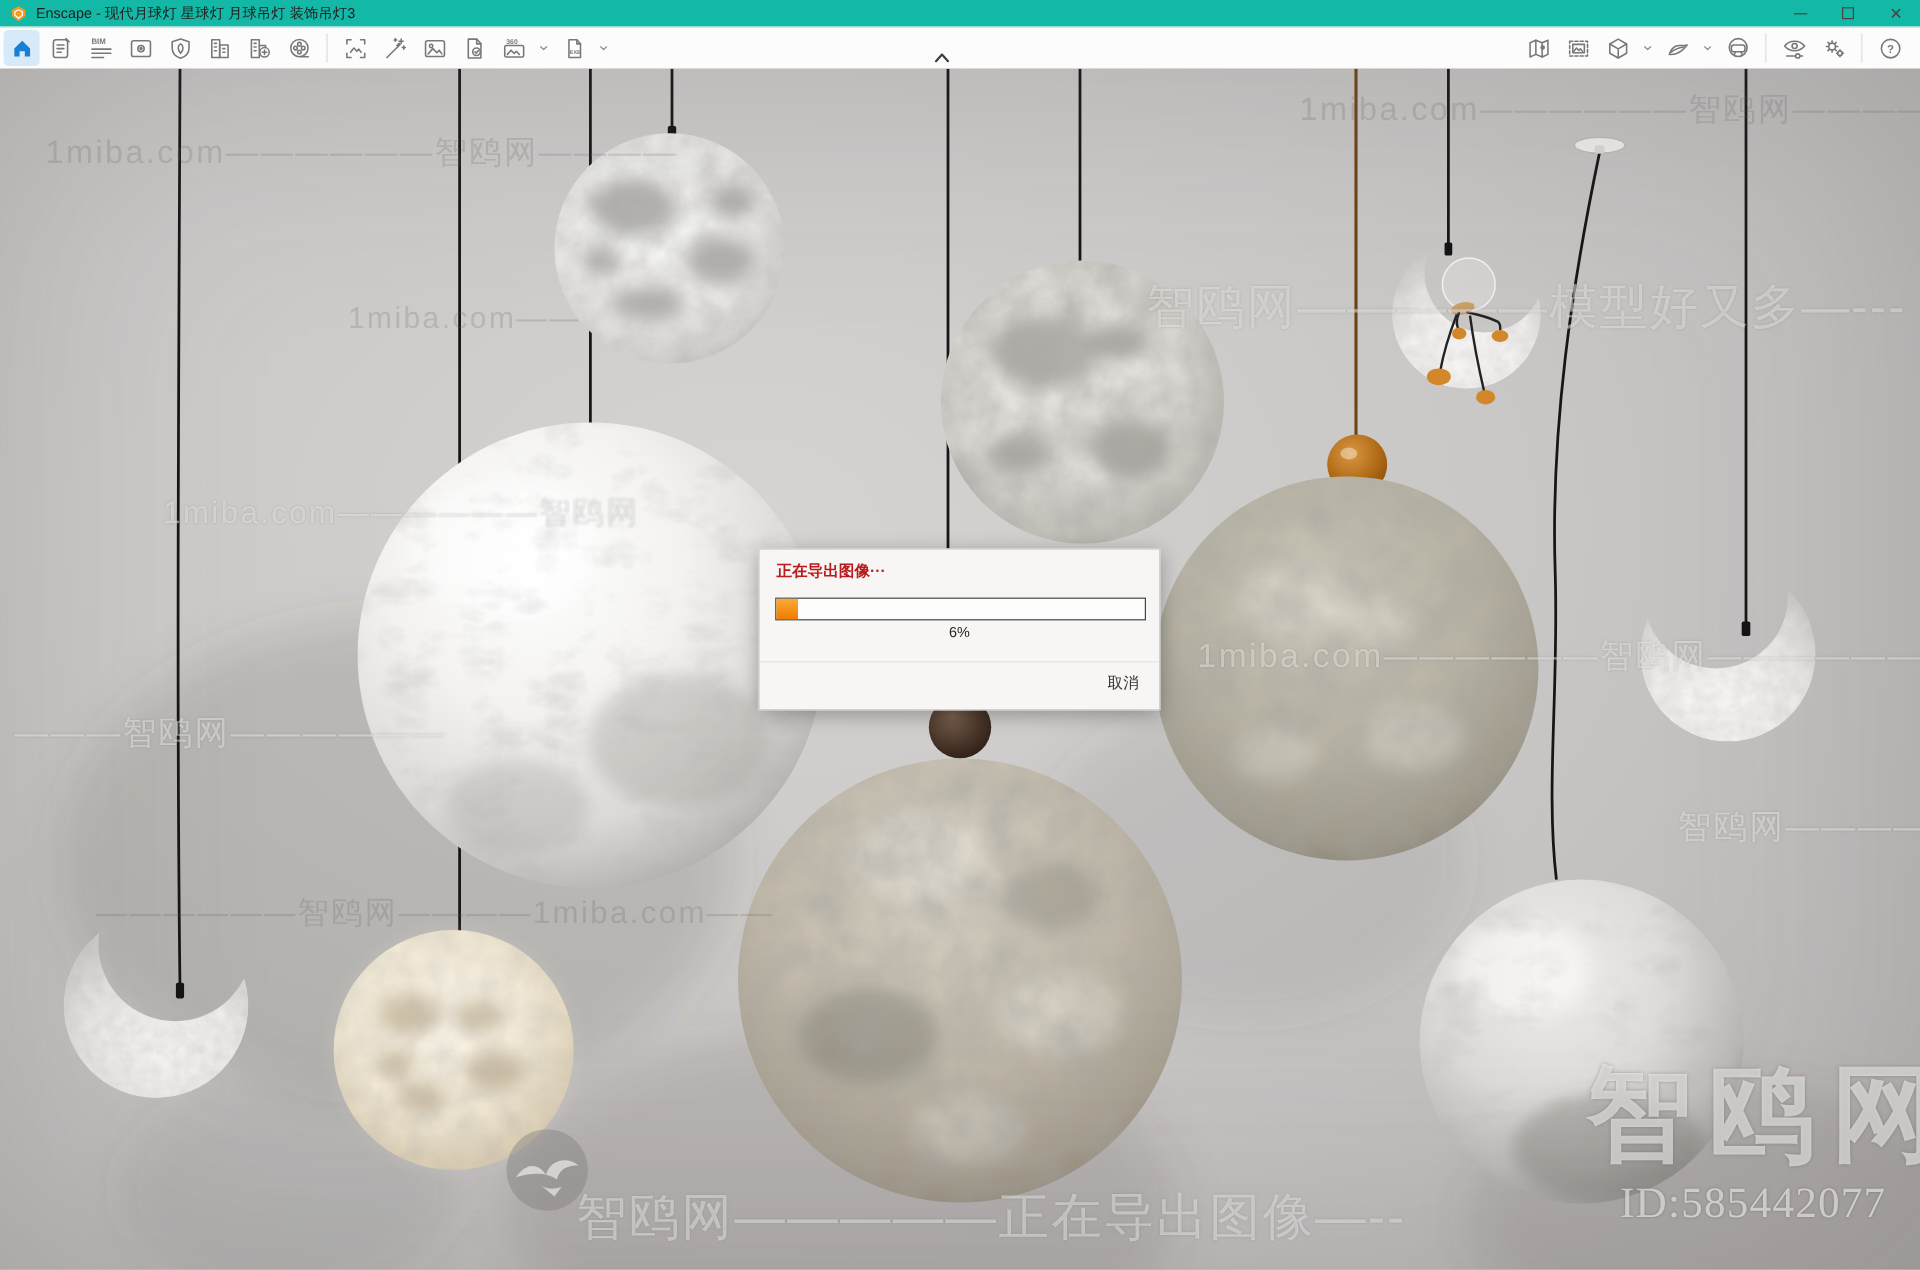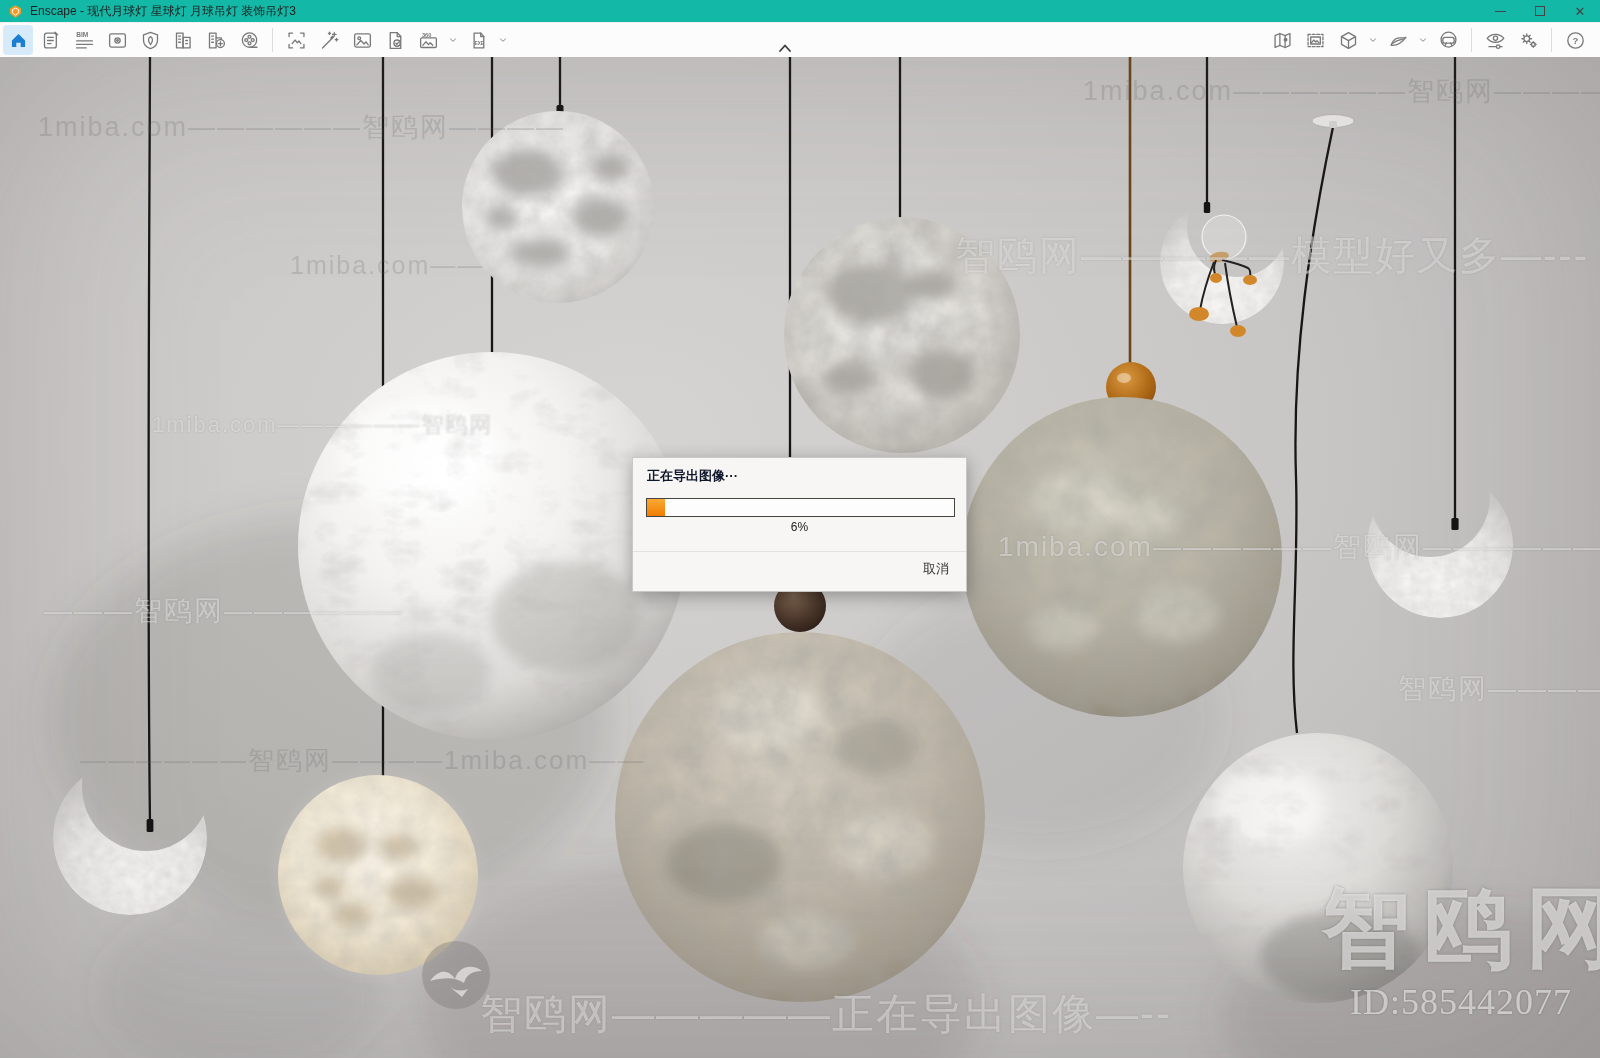--- a/index.html
+++ b/index.html
@@ -42,21 +42,21 @@
   .wm-light { color:rgba(255,255,255,0.42); text-shadow:0 0 2px rgba(115,113,110,0.38);margin-top:41px; }
   .wm-big   { color:rgba(255,255,255,0.55); text-shadow:0 0 3px rgba(105,103,100,0.55);
               font-weight:bold; letter-spacing:14px; }
   .wm-big-id{ color:rgba(255,255,255,0.60); text-shadow:0 0 2px rgba(95,93,90,0.65);
               font-family:"Liberation Serif", serif; letter-spacing:1px; }
   .bird-logo { position:absolute; left:420px; top:882px; z-index:3; opacity:.55; }
 
   
   .dialog { position:absolute; left:632px; top:400px; width:335px; height:135px; z-index:5;
     background:#f7f6f5; border:1px solid #c9c8c7; box-shadow:0 4px 16px rgba(0,0,0,0.30); }
-  .dlg-title { position:absolute; left:14px; top:9px; font-size:13px; font-weight:bold; color:#0f172a;text-align:center; }
+  .dlg-title { position:absolute; left:14px; top:9px; font-size:13px; font-weight:bold; color:#b91c1c;text-align:center; }
   .dlg-bar { position:absolute; left:13px; top:40px; width:309px; height:19px;
     border:1px solid #45453f; background:#fdfdfd; }
   .dlg-fill { height:100%; width:0; background:linear-gradient(180deg,#fbaa35 0%,#f07c00 100%); }
   .dlg-pct { position:absolute; left:0; top:62px; width:100%; text-align:center; font-size:12px; color:#222; }
   .dlg-sep { position:absolute; left:0; top:93px; width:100%; border-top:1px solid #e3e2e1; }
   .dlg-cancel { position:absolute; right:17px; top:102px; font-size:13px; color:#333; cursor:pointer;
     background:none; border:none; font-family:inherit; }
 </style>
 </head>
 <body>
@@ -539,23 +539,23 @@
     </g>
   </g>
 </g>
 </svg>
 
   <div id="wm-layer">
       <div class="wm wm-dark" style="left: 38px; top: 52px; font-size: 27px;">1miba.com——————智鸥网————</div>
       <div class="wm wm-dark" style="left: 1083px; top: 16px; font-size: 27px;">1miba.com——————智鸥网————</div>
       <div class="wm wm-light" style="left: 955px; top: 130px; font-size: 40px;">智鸥网—————模型好又多—---</div>
       <div class="wm wm-dark" style="left: 290px; top: 194px; font-size: 25px;">1miba.com——</div>
-      <div class="wm wm-light" style="left: 152px; top: 312px; font-size: 22px;">1miba.com——————智鸥网</div>
+      <div class="wm wm-light" style="left: 136px; top: 312px; font-size: 26px;">1miba.com——————智鸥网</div>
       <div class="wm wm-light" style="left: 998px; top: 430px; font-size: 28px;">1miba.com——————智鸥网——————1miba.com</div>
-      <div class="wm wm-light" style="left: 44px; top: 494px; font-size: 28px;">———智鸥网——————</div>
+      <div class="wm wm-light" style="left: 12px; top: 494px; font-size: 28px;">———智鸥网——————</div>
       <div class="wm wm-light" style="left: 1398px; top: 572px; font-size: 28px;">智鸥网————</div>
       <div class="wm wm-dark" style="left: 80px; top: 686px; font-size: 26px;">——————智鸥网————1miba.com——</div>
       <div class="wm wm-light" style="left: 480px; top: 888px; font-size: 42px;">智鸥网—————正在导出图像—--</div>
       <div class="wm wm-big" style="left: 1322px; top: 812px; font-size: 88px;">智鸥网</div>
       <div class="wm wm-big-id" style="left: 1350px; top: 924px; font-size: 36px;">ID:585442077</div>
     </div>
 
   <svg class="bird-logo" width="72" height="72" viewBox="0 0 72 72">
     <circle cx="36" cy="36" r="34" fill="rgba(125,123,120,0.75)"></circle>
     <path d="M10 42 C20 28 30 32 35 40 C38 28 52 24 62 32 C52 32 46 36 44 44 C36 38 24 38 10 42z" fill="#f2f1ef"></path>

